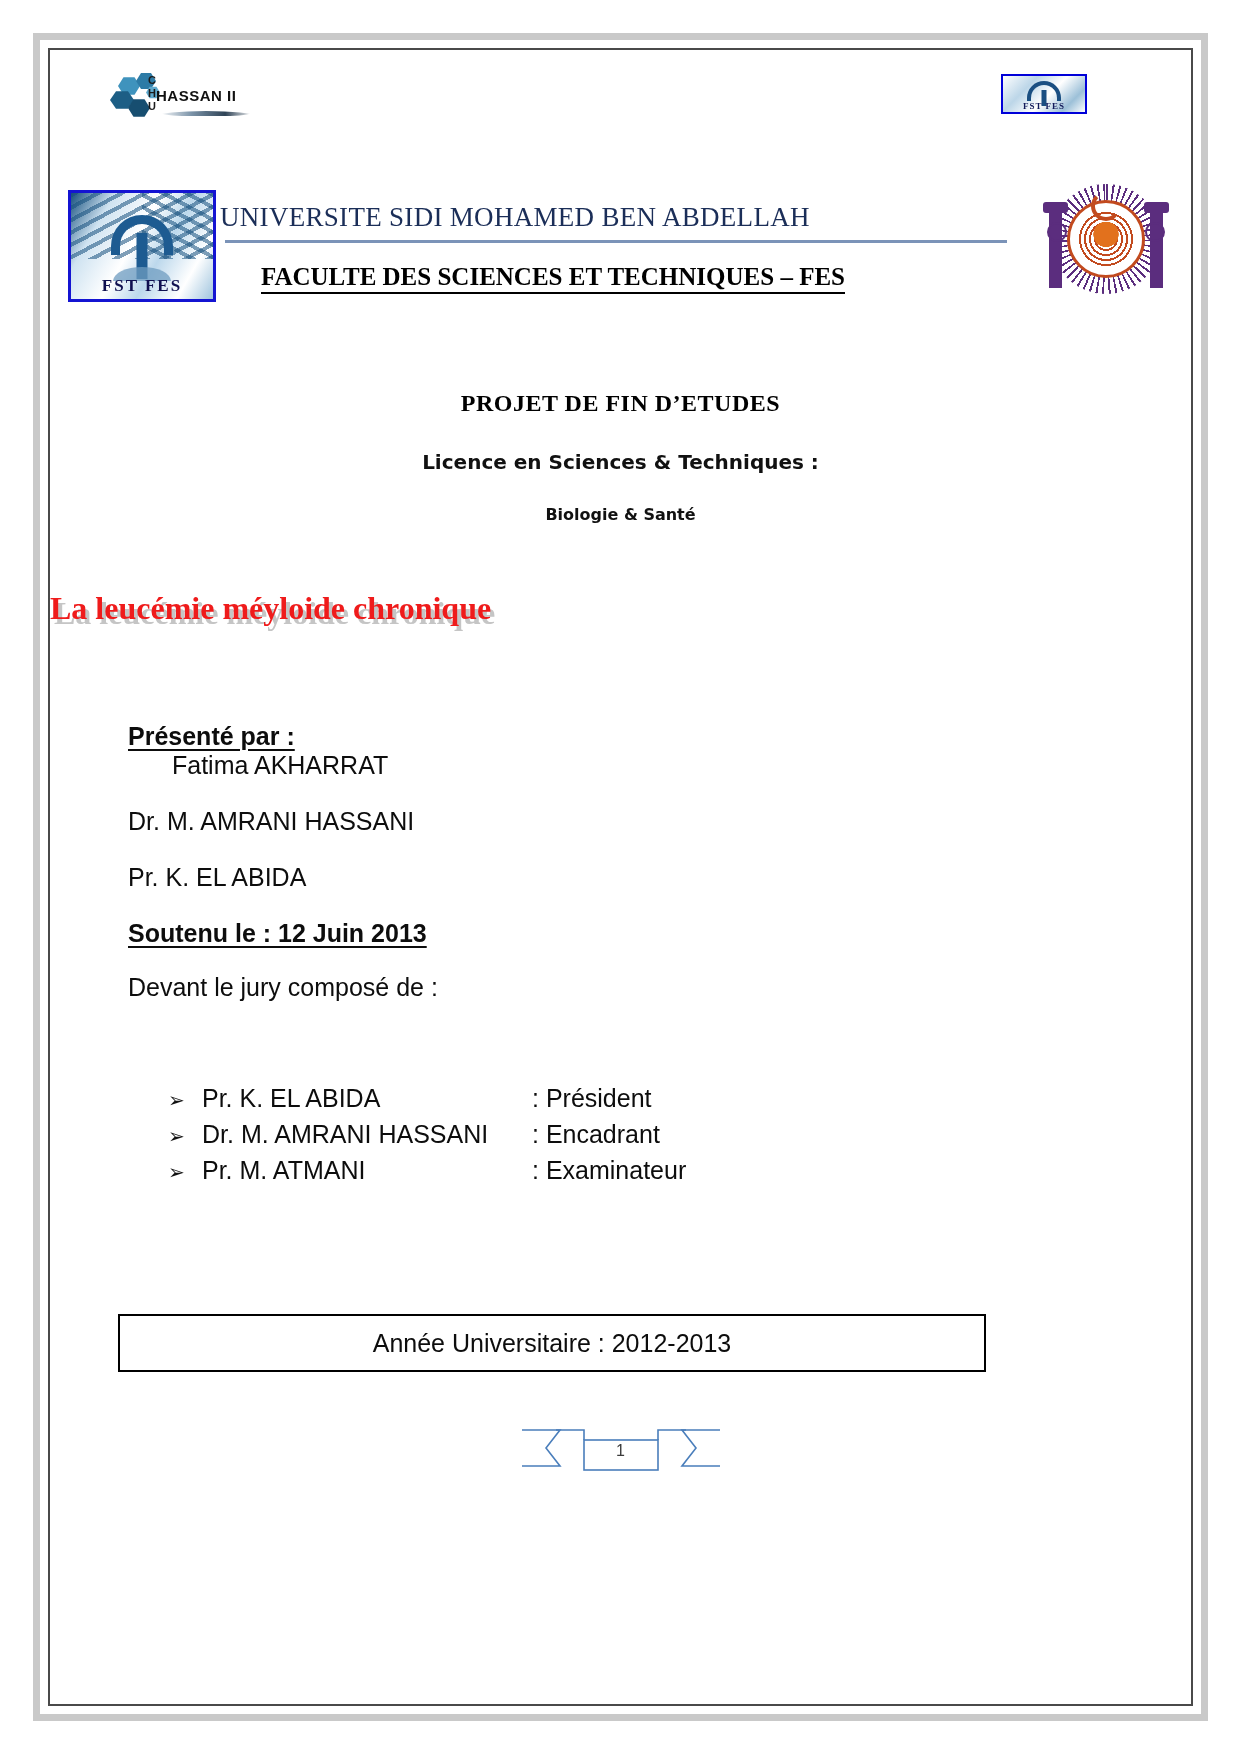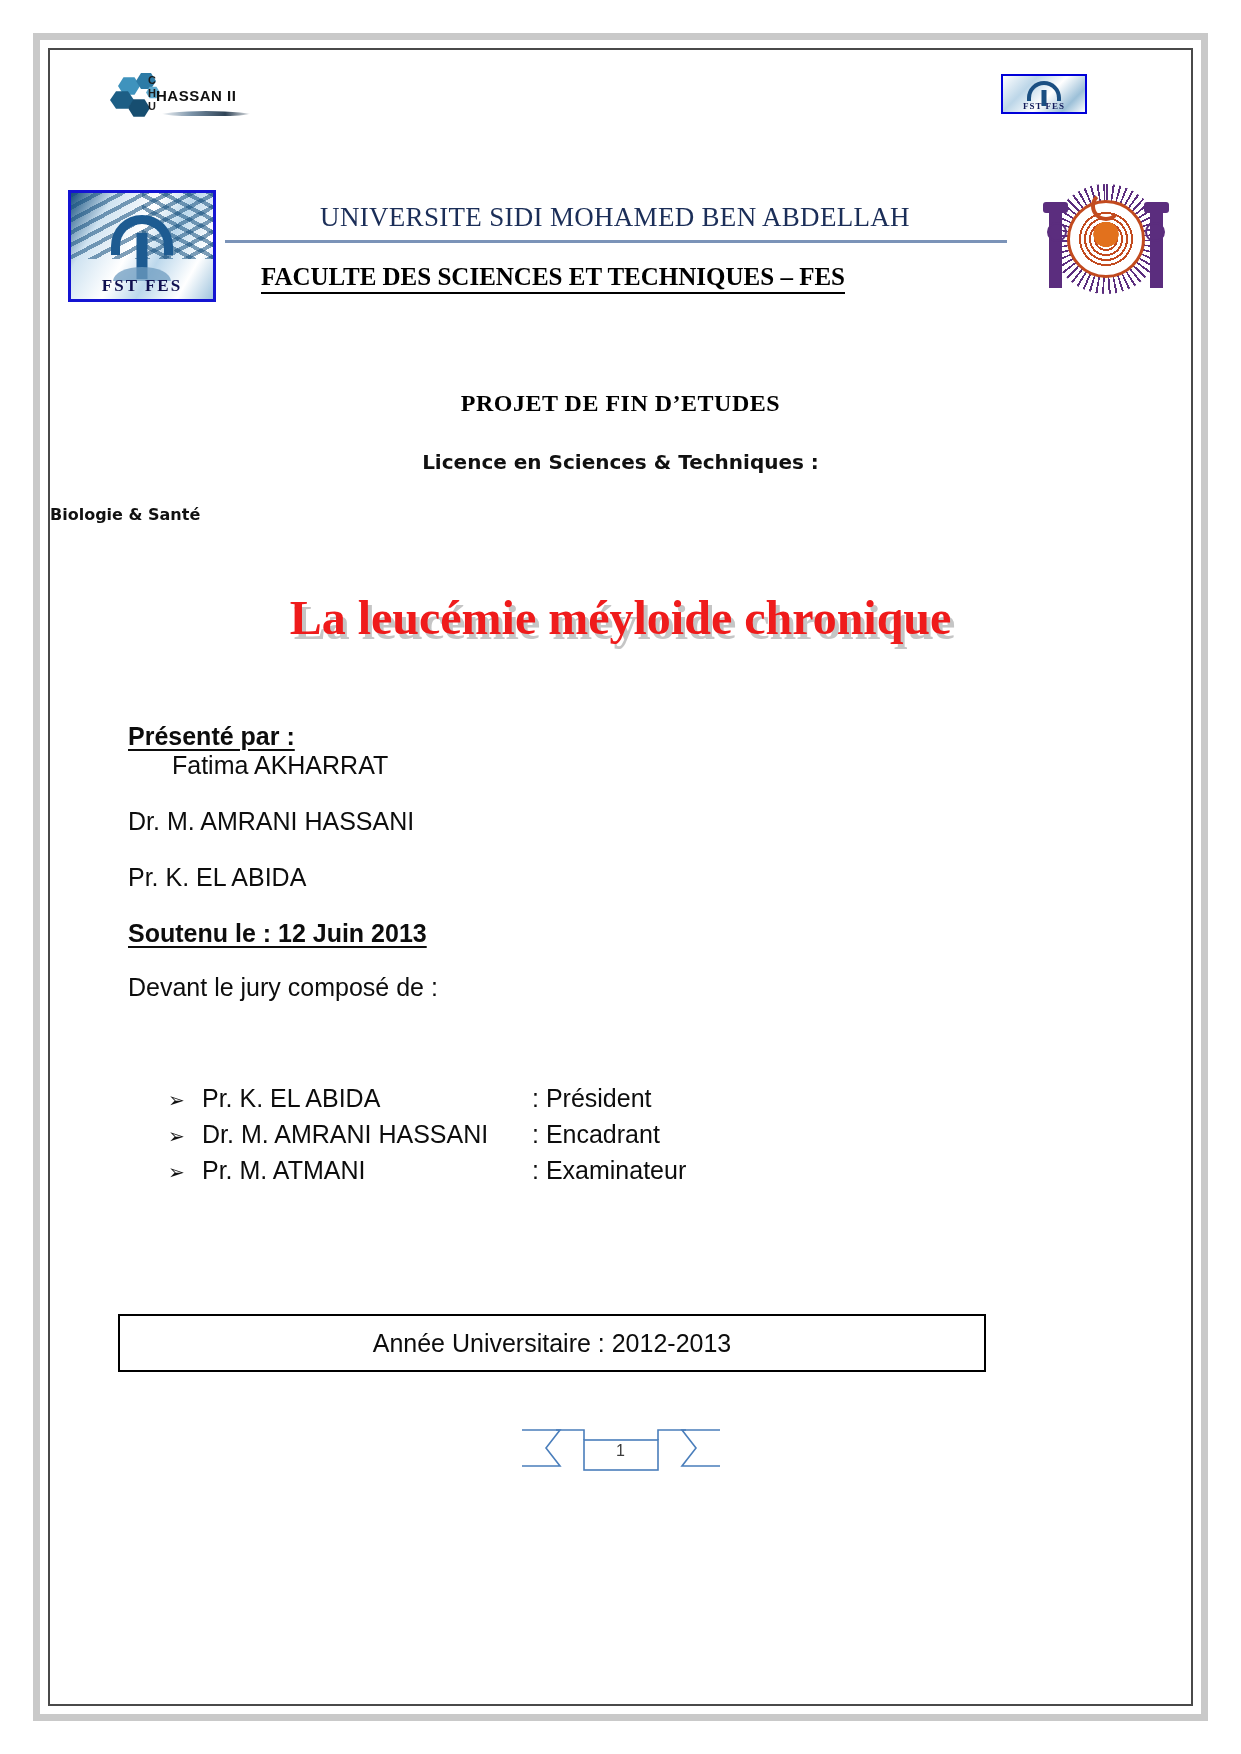--- a/index.html
+++ b/index.html
@@ -305,21 +305,21 @@
     border-radius: 50%;
     border-right-color: transparent;
     border-top-color: transparent;
   }
 
   .univ-name {
     position: absolute;
     left: 170px;
     top: 152px;
     width: 790px;
-    text-align: center;
+    text-align: left;
     font-family: "Liberation Serif", serif;
     font-size: 27px;
     color: #1b2e58;
     letter-spacing: 0.3px;
     white-space: nowrap;
   }
   .univ-rule {
     position: absolute;
     left: 175px;
     top: 190px;
@@ -366,37 +366,37 @@
     font-family: "DejaVu Sans", sans-serif;
     font-weight: bold;
     font-size: 20px;
     color: #111111;
   }
   .filiere {
     position: absolute;
     left: 0;
     top: 455px;
     width: 1141px;
-    text-align: left;
+    text-align: center;
     font-family: "DejaVu Sans", sans-serif;
     font-weight: bold;
     font-size: 16px;
     color: #111111;
   }
 
   
   .doc-title {
     position: absolute;
     left: 0;
     top: 540px;
     width: 1141px;
-    text-align: center;
+    text-align: left;
     font-family: "Liberation Serif", serif;
     font-weight: bold;
-    font-size: 48px;
+    font-size: 32px;
     color: #ef1b1b;
     text-shadow: 4px 5px 0 #c5c5c5;
     letter-spacing: 0px;
   }
 
   
   .info {
     position: absolute;
     left: 78px;
     top: 672px;

